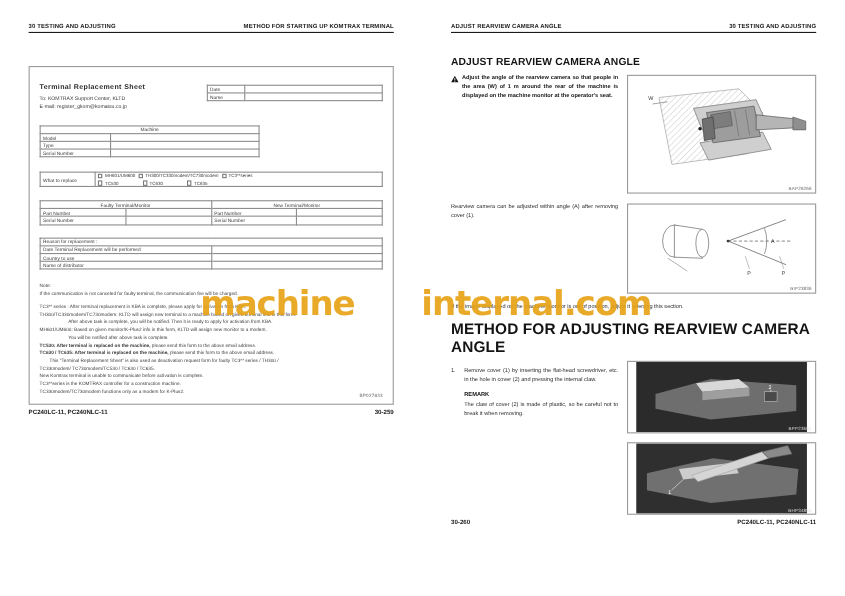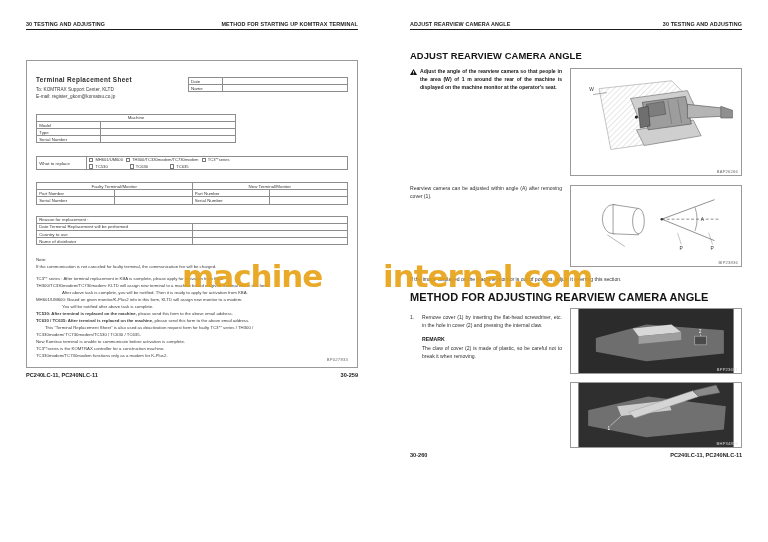--- a/index.html
+++ b/index.html
@@ -209,21 +209,21 @@
     letter-spacing: .2px;
   }
 
   .fullline {
     font-size: 5.1px;
     color: #2e2e2e;
     margin-top: 9px;
     line-height: 1.5;
   }
   .method-h {
-    font-size: 11px;
+    font-size: 14px;
     font-weight: bold;
     color: #141414;
     margin-top: 7px;
     letter-spacing: .1px;
   }
 
   .step {
     display: flex;
     gap: 4px;
     margin-top: 6px;

